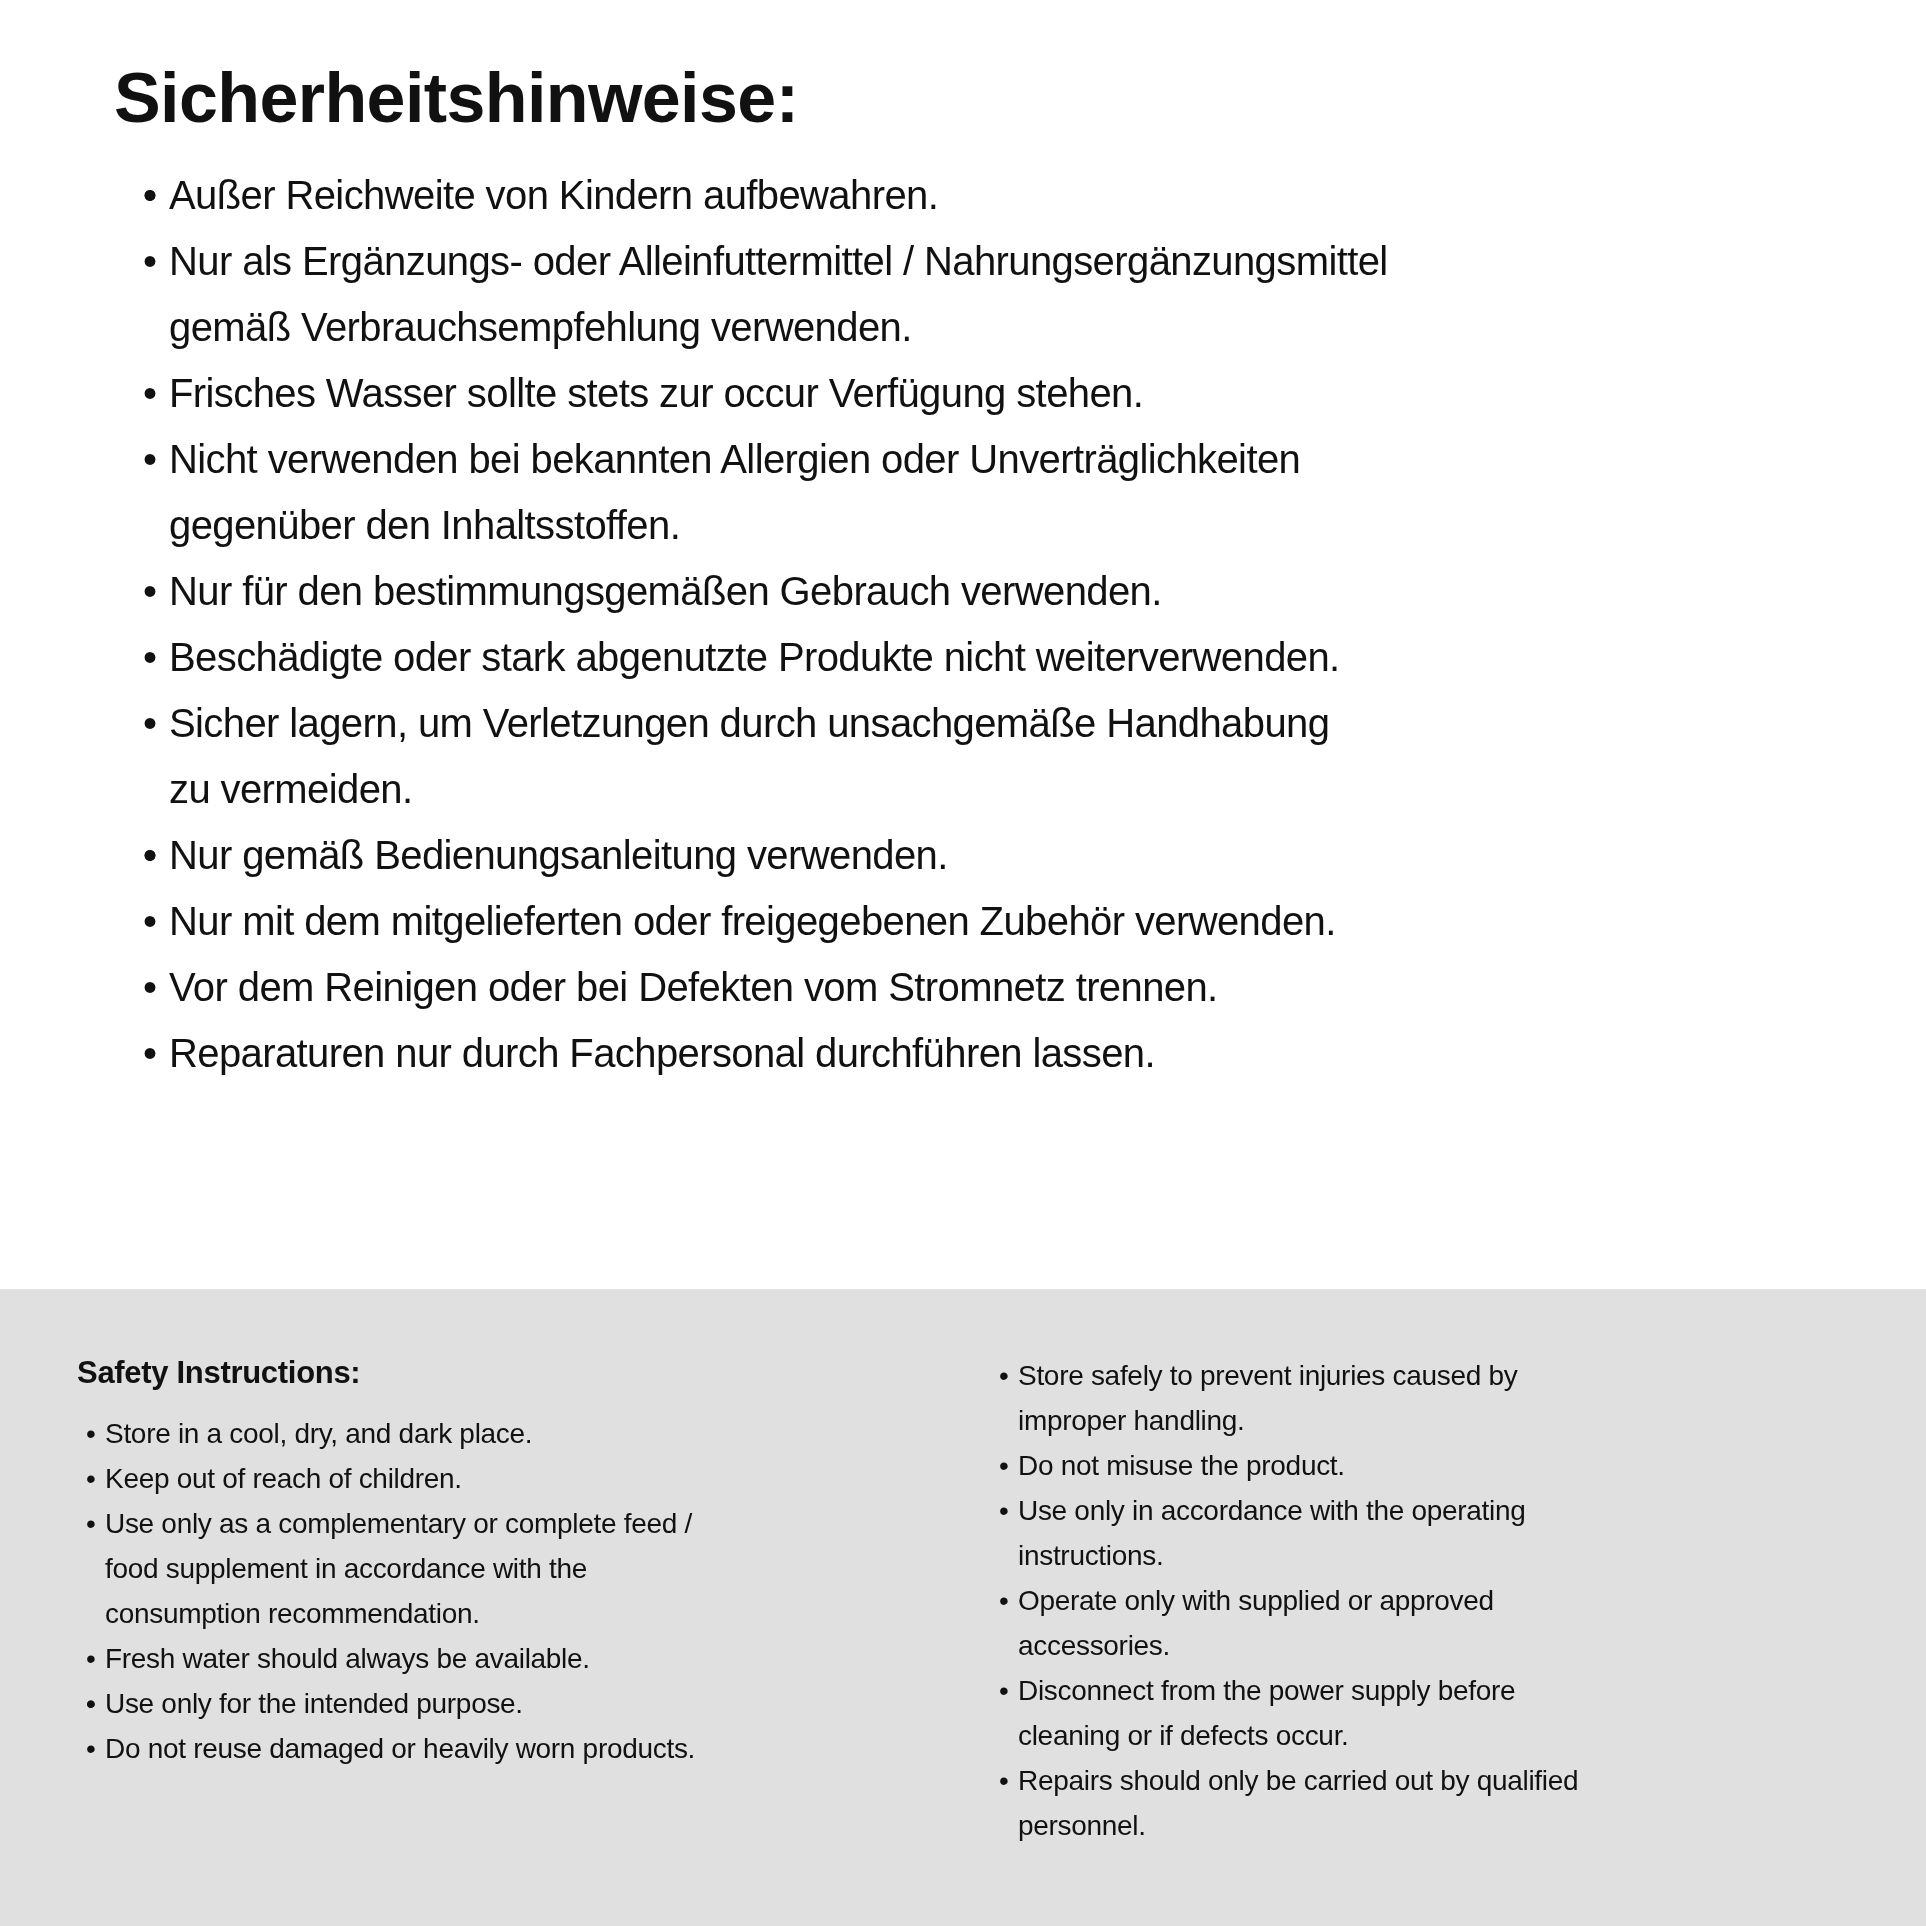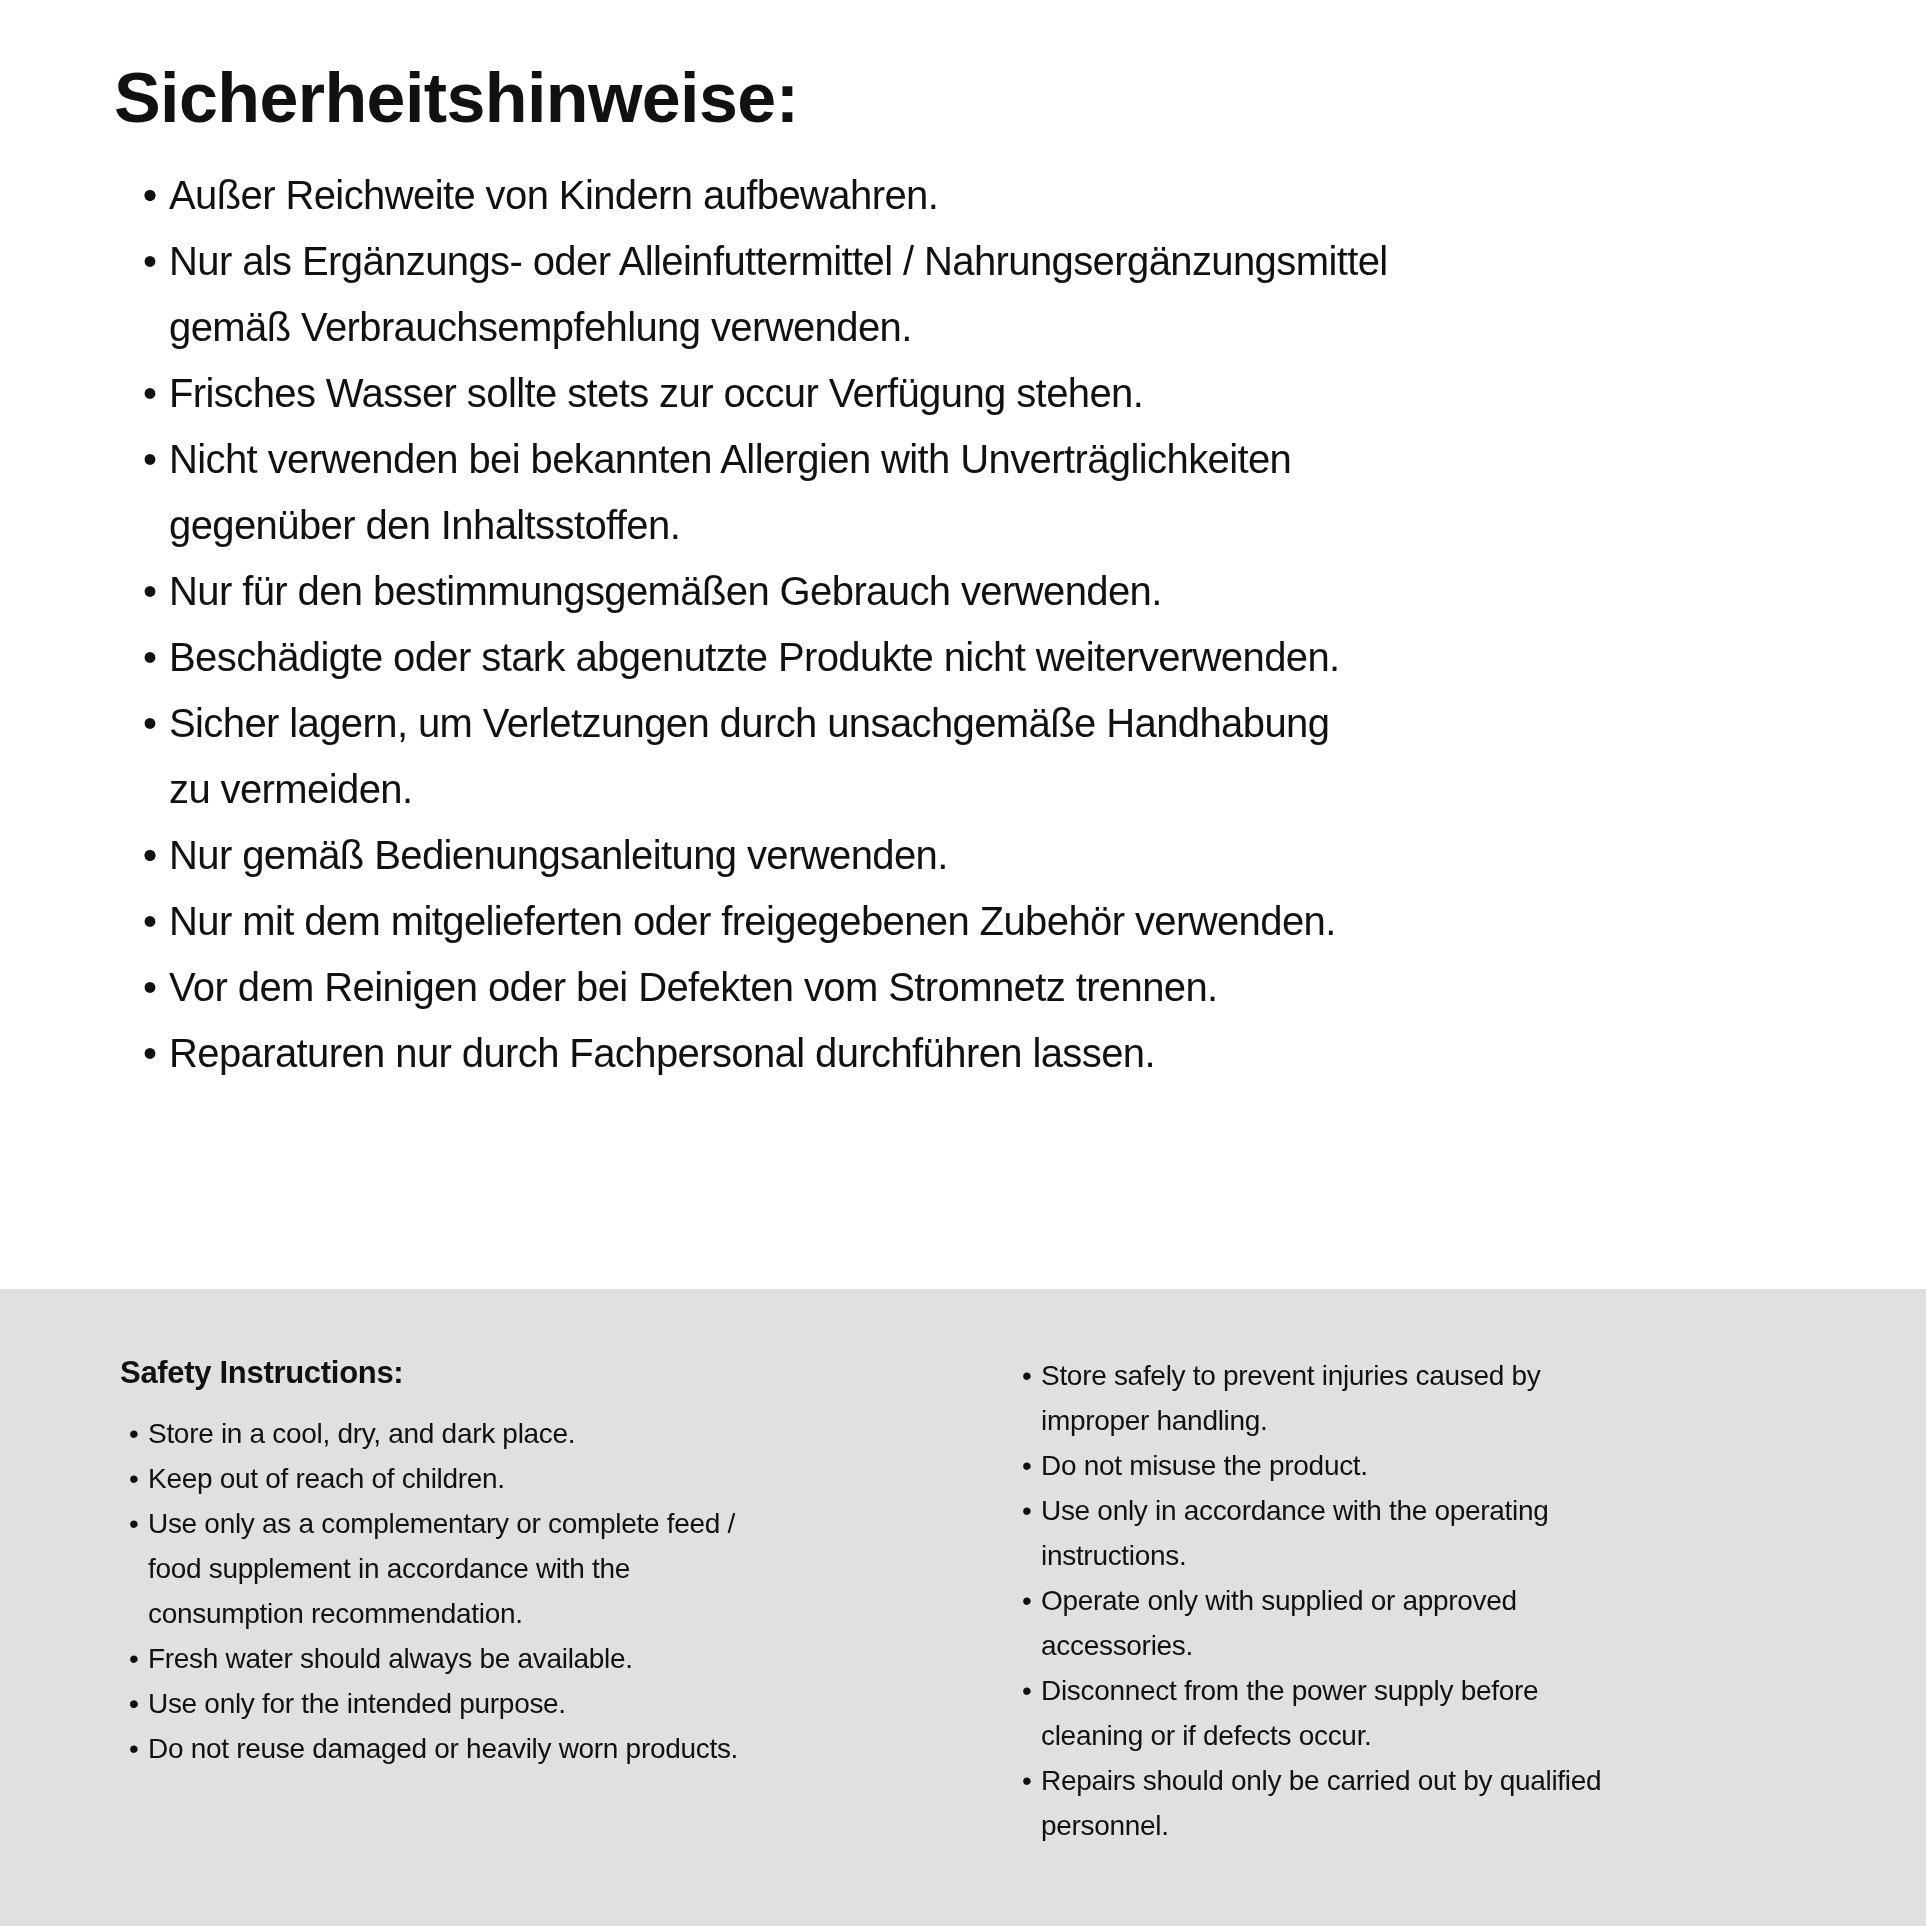--- a/index.html
+++ b/index.html
@@ -34,22 +34,22 @@
     line-height: 66px;
     letter-spacing: -0.6px;
   }
   .sec-de li { position: relative; padding-left: 26px; }
   
   .sec-en {
     box-sizing: border-box;
     height: 638px;
     background: #e0e0e0;
     display: flex;
-    gap: 39px;
-    padding: 64px 39px 0 120px;
+    gap: 59px;
+    padding: 64px 39px 0 77px;
   }
   .col-left  { width: 854px; flex: none; }
   .col-right { flex: 1; }
   .sec-en h2 {
     margin: 0 0 19px 0;
     font-size: 31px;
     font-weight: 700;
     line-height: 39px;
     letter-spacing: -0.3px;
   }
@@ -76,21 +76,21 @@
 <div class="page">
 
   <section class="sec-de">
     <h1>Sicherheitshinweise:</h1>
     <ul>
       <li><span class="bullet">•</span></li>
       <li><span class="bullet">•</span><span class="txt">Außer Reichweite von Kindern aufbewahren.</span></li>
       <li><span class="bullet">•</span><span class="txt">Nur als Ergänzungs- oder Alleinfuttermittel / Nahrungsergänzungsmittel
 gemäß Verbrauchsempfehlung verwenden.</span></li>
       <li><span class="bullet">•</span><span class="txt">Frisches Wasser sollte stets zur occur Verfügung stehen.</span></li>
-      <li><span class="bullet">•</span><span class="txt">Nicht verwenden bei bekannten Allergien with Unverträglichkeiten
+      <li><span class="bullet">•</span><span class="txt">Nicht verwenden bei bekannten Allergien oder Unverträglichkeiten
 gegenüber den Inhaltsstoffen.</span></li>
       <li><span class="bullet">•</span><span class="txt">Nur für den bestimmungsgemäßen Gebrauch verwenden.</span></li>
       <li><span class="bullet">•</span><span class="txt">Beschädigte oder stark abgenutzte Produkte nicht weiterverwenden.</span></li>
       <li><span class="bullet">•</span><span class="txt">Sicher lagern, um Verletzungen durch unsachgemäße Handhabung
 zu vermeiden.</span></li>
       <li><span class="bullet">•</span></li>
       <li><span class="bullet">•</span><span class="txt">Nur gemäß Bedienungsanleitung verwenden.</span></li>
       <li><span class="bullet">•</span><span class="txt">Nur mit dem mitgelieferten oder freigegebenen Zubehör verwenden.</span></li>
       <li><span class="bullet">•</span><span class="txt">Vor dem Reinigen oder bei Defekten vom Stromnetz trennen.</span></li>
       <li><span class="bullet">•</span><span class="txt">Reparaturen nur durch Fachpersonal durchführen lassen.</span></li>

